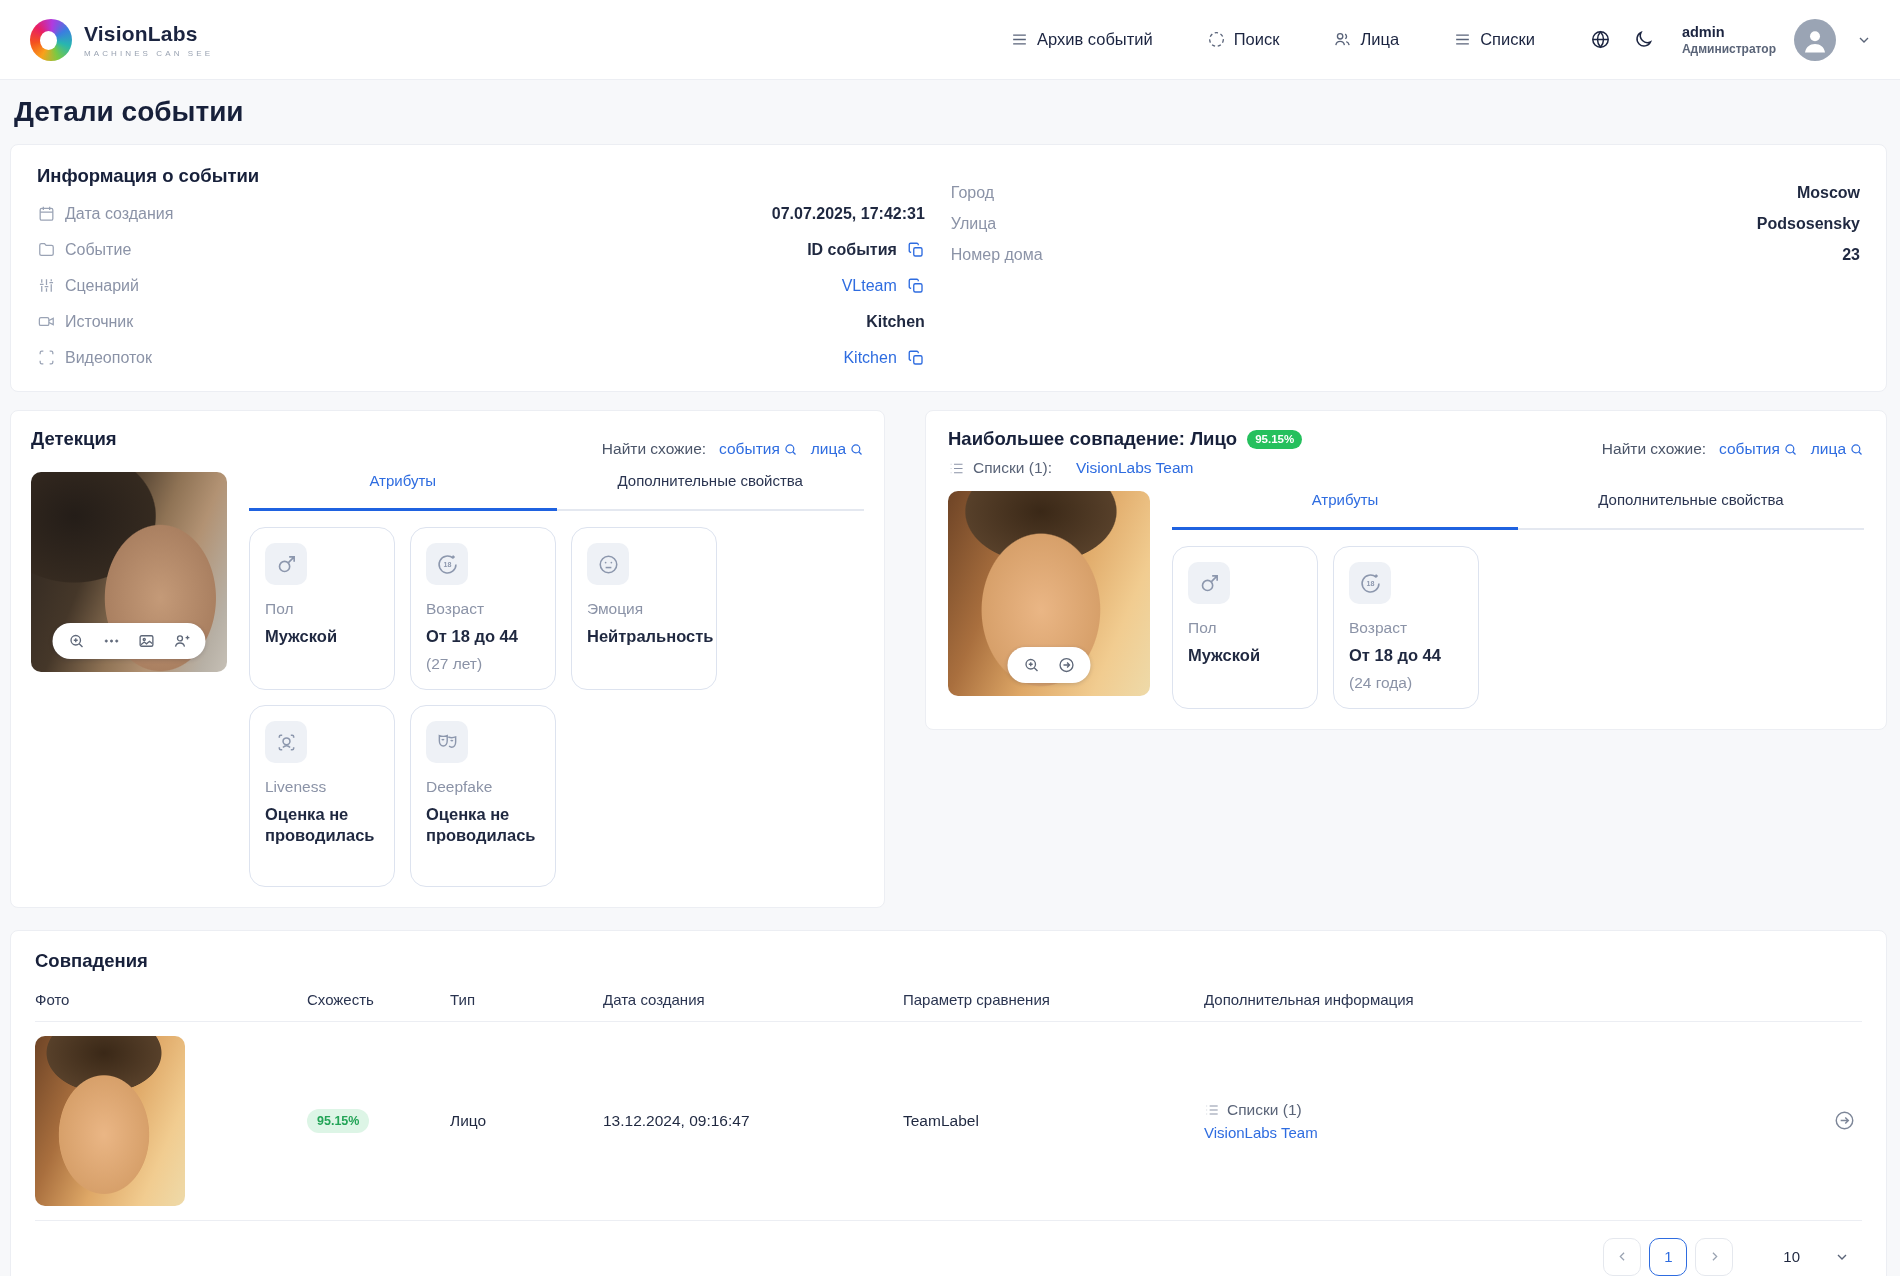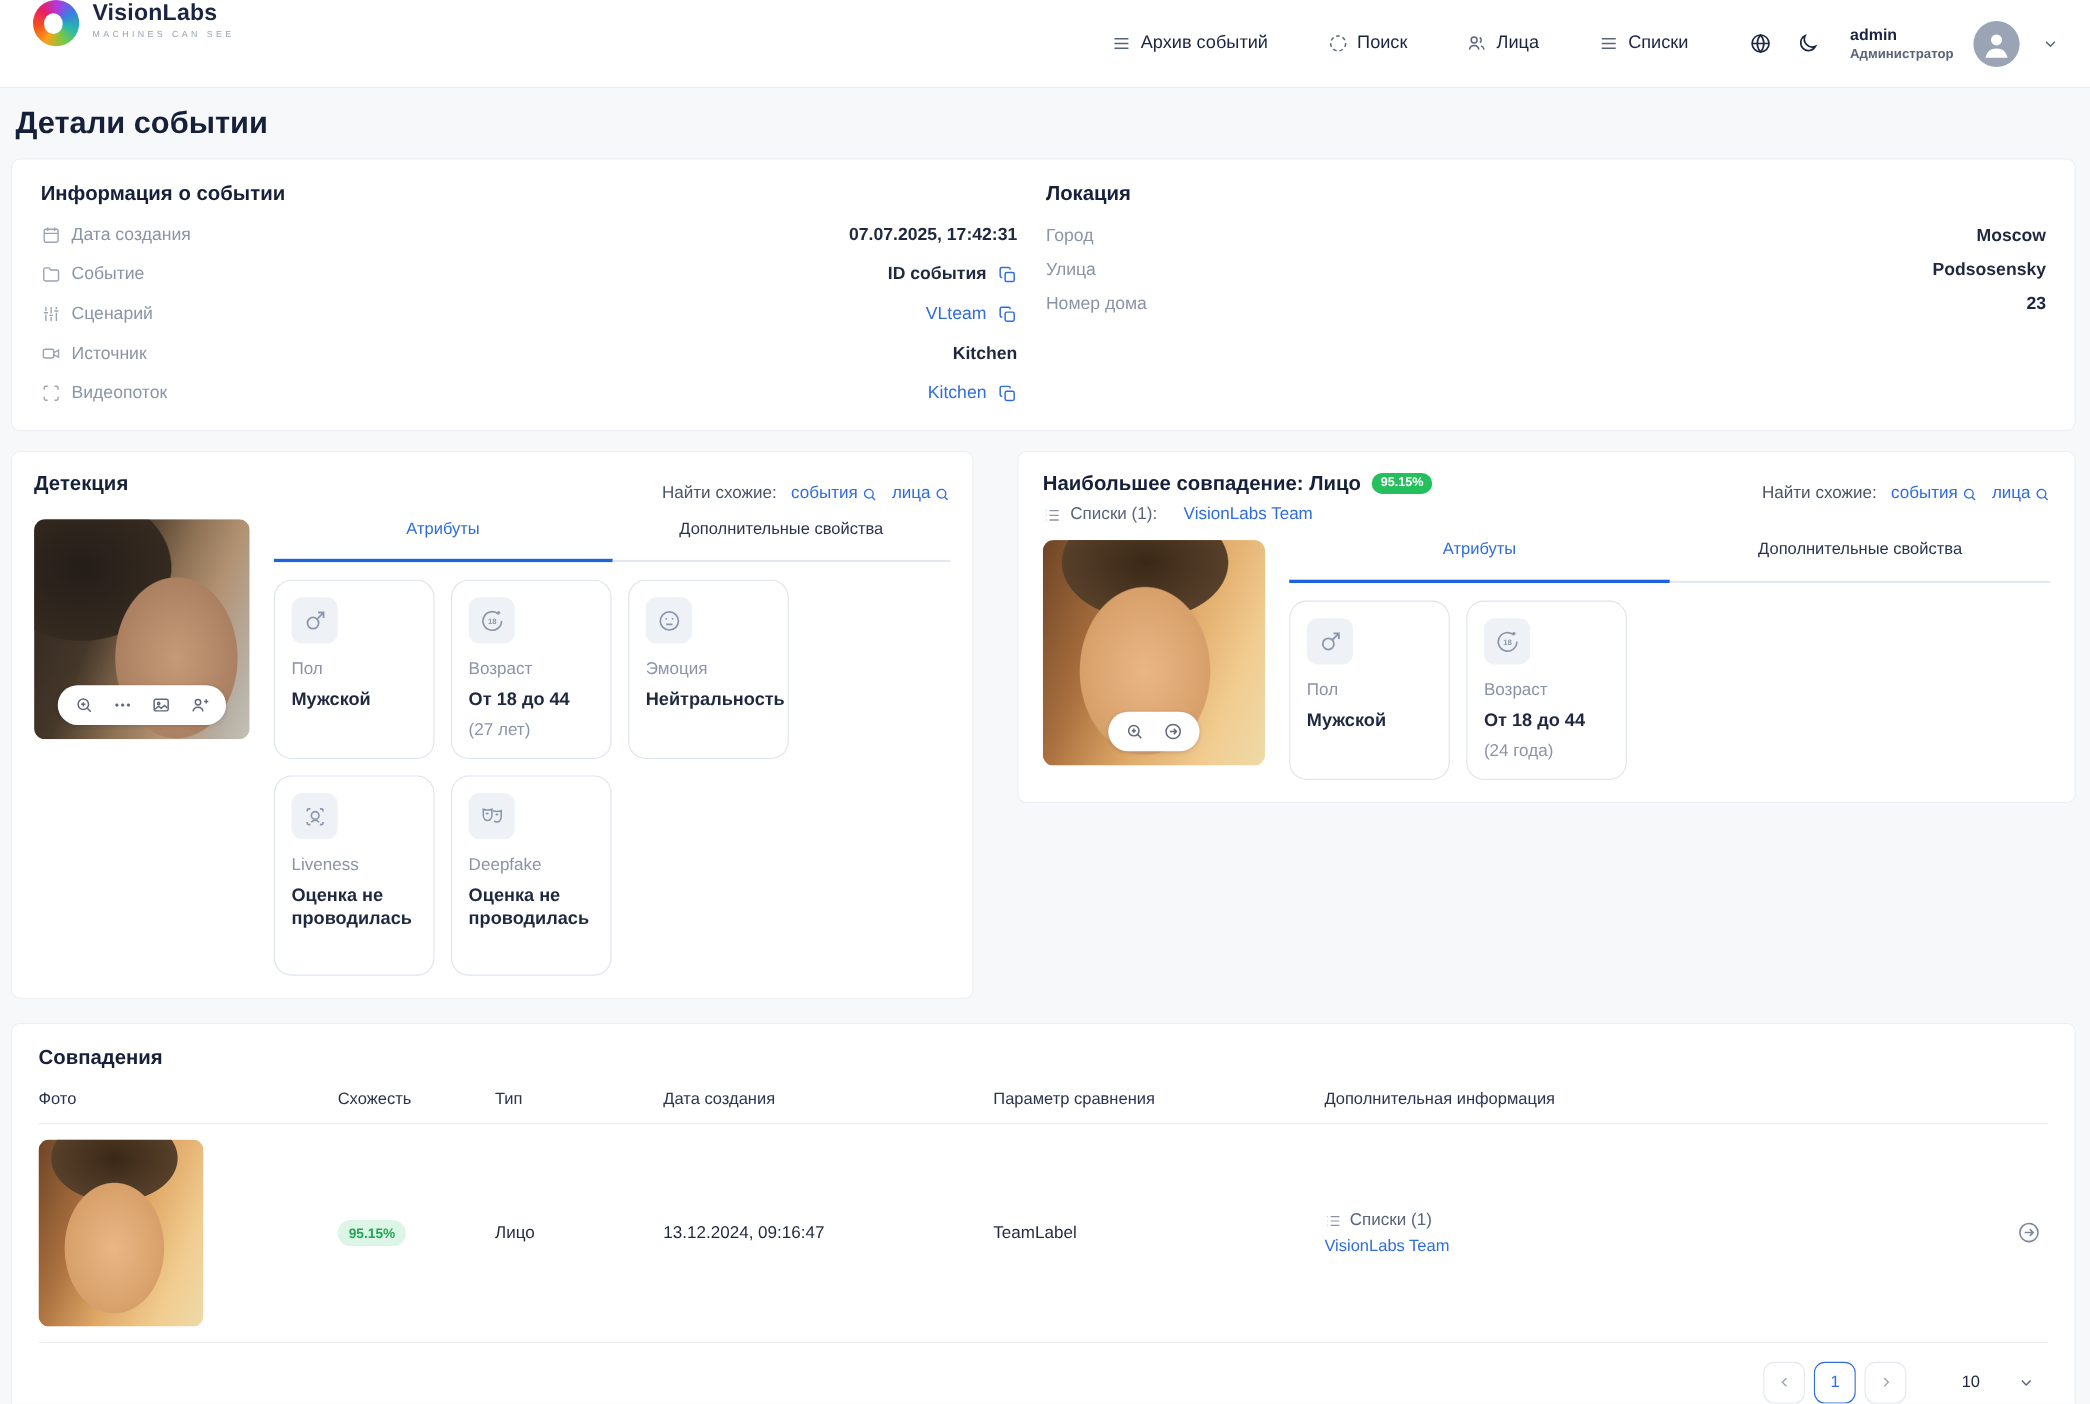--- a/index.html
+++ b/index.html
@@ -8,21 +8,21 @@
     font-family:"Liberation Sans", sans-serif;
     background:#f7f8fa; color:#1b2440; overflow:hidden;
   }
   svg { display:block; }
 
   
   .topbar {
     height:80px; background:#fff; border-bottom:1px solid #eceef3;
     display:flex; align-items:stretch; padding:0 26px 0 30px;
   }
-  .brand { display:flex; align-items:flex-start; gap:12px; }
+  .brand { display:flex; align-items:center; gap:12px; }
   .logo-mark {
     width:42px; height:42px; border-radius:50%;
     background:conic-gradient(from 210deg, #f9a11b, #f4511e, #e91e63, #b03ae0, #3b7de0, #27b6b0, #7ac943, #f9a11b);
     position:relative;
   }
   .logo-mark::after {
     content:""; position:absolute; width:17px; height:19px; border-radius:50%;
     background:#fff; left:10px; top:12px;
   }
   .brand-name { font-size:21px; font-weight:700; color:#1b2440; letter-spacing:.2px; }
@@ -340,21 +340,20 @@
             <svg viewBox="0 0 24 24" fill="none" stroke-width="1.8">
                 <rect x="9" y="9" width="11" height="11" rx="2"></rect>
                 <path d="M5.5 15H4.8A1.8 1.8 0 0 1 3 13.2V4.8A1.8 1.8 0 0 1 4.8 3h8.4A1.8 1.8 0 0 1 15 4.8v.7"></path>
               </svg>
           </button>
         </span>
       </div>
     </div>
 
     <div class="info-right">
-      <h2>Локация</h2>
       <div class="loc-row" style="margin-top:19px">
         <span class="l">Город</span>
         <span class="v">Moscow</span>
       </div>
       <div class="loc-row">
         <span class="l">Улица</span>
         <span class="v">Podsosensky</span>
       </div>
       <div class="loc-row">
         <span class="l">Номер дома</span>

